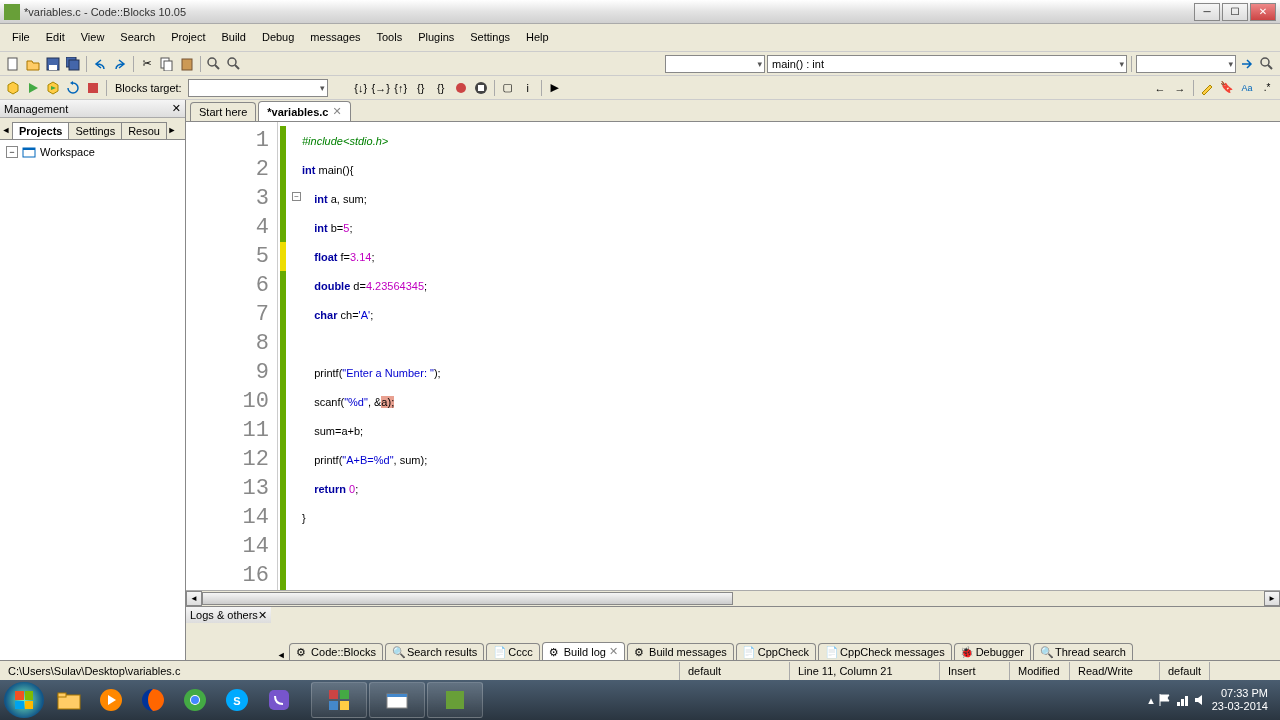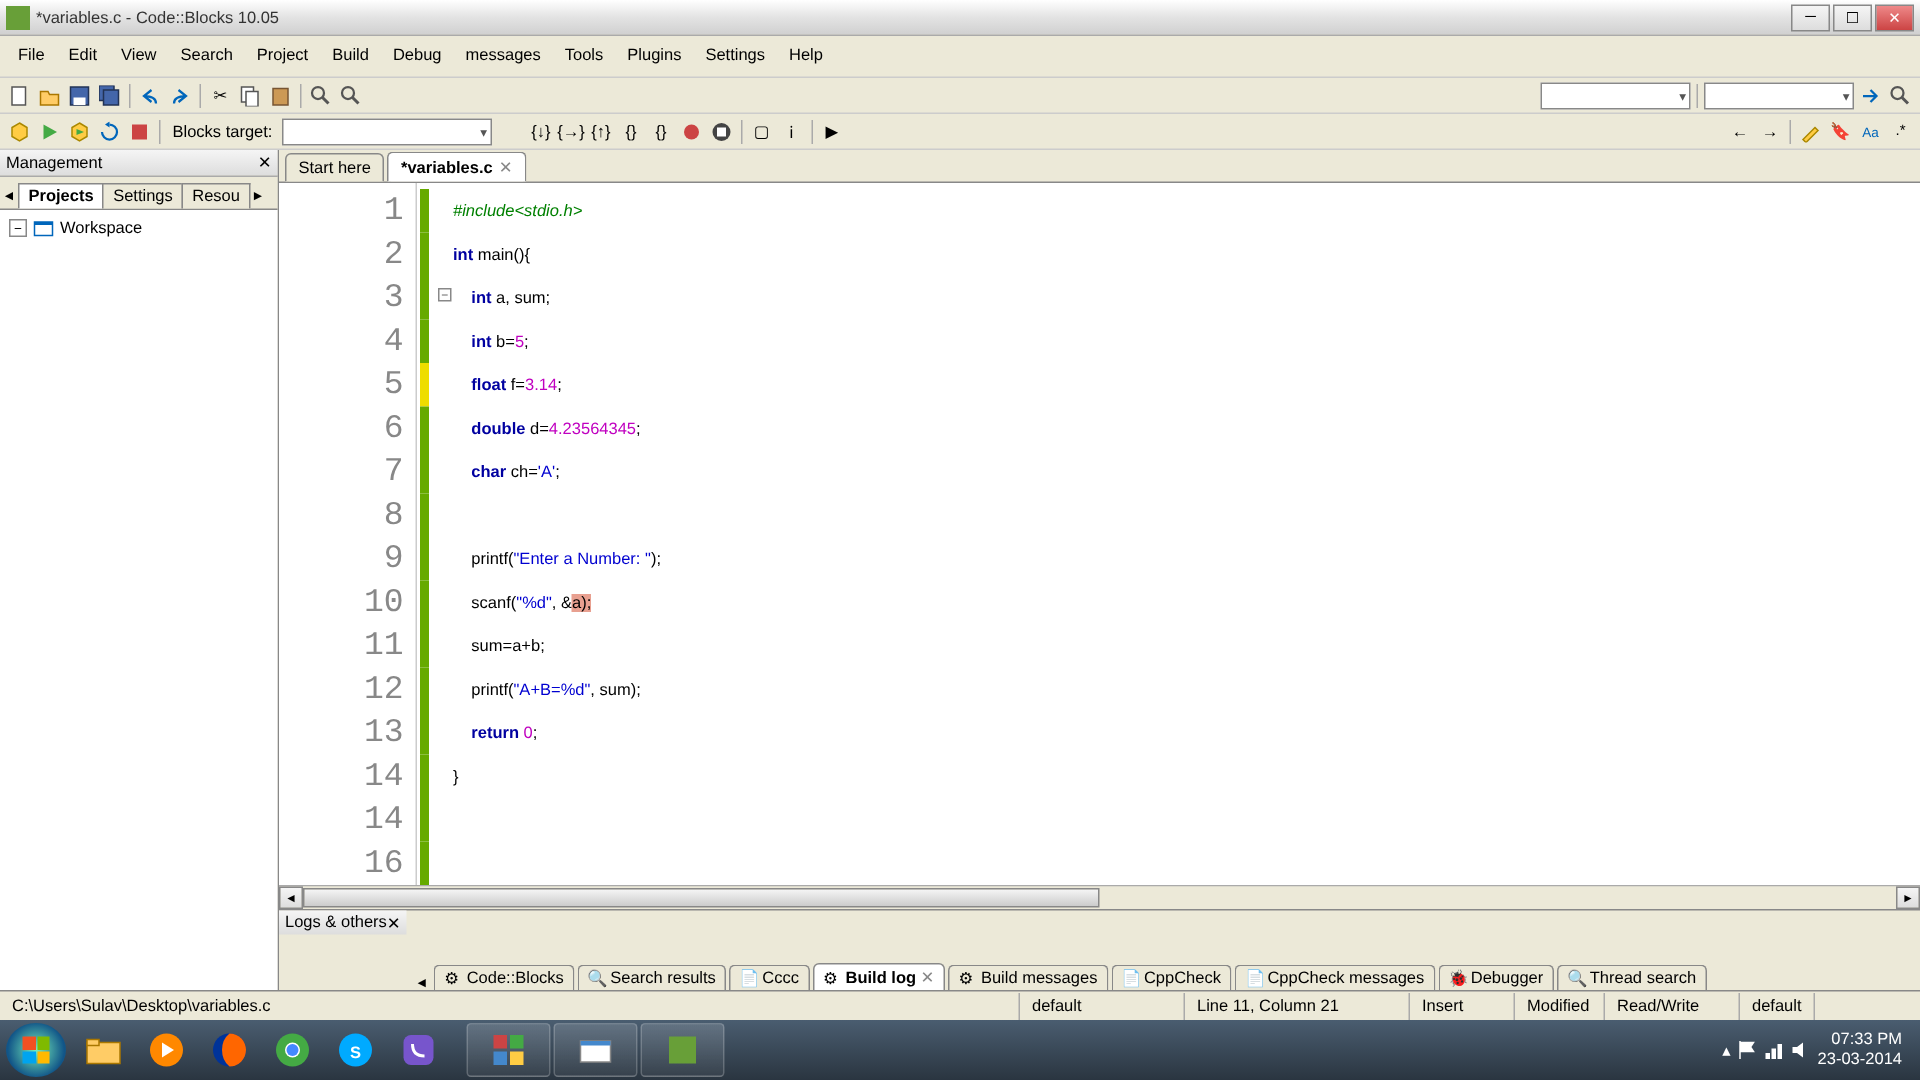--- a/index.html
+++ b/index.html
@@ -56,21 +56,21 @@
 .scrollbar-h { height: 16px; background: #ece9d8; border-top: 1px solid #aaa; display: flex; }
 .sb-btn { width: 16px; height: 15px; background: linear-gradient(#f5f5f5,#ddd); border: 1px solid #888; display: flex; align-items: center; justify-content: center; font-size: 8px; cursor: pointer; }
 .sb-track { flex: 1; background: #ece9d8; position: relative; }
 .sb-thumb { position: absolute; height: 13px; background: linear-gradient(#f5f5f5,#ccc); border: 1px solid #888; top: 1px; }
 .logs-panel { height: 54px; border-top: 1px solid #888; background: #ece9d8; display: flex; }
 .logs-header { height: 16px; background: linear-gradient(#f5f5f5,#ddd); display: flex; align-items: center; padding: 0 4px; }
 .logs-header-text { flex: 1; }
 .logs-tabs { height: 22px; display: flex; align-items: flex-end; padding: 0 4px; gap: 2px; margin-top: auto; }
 .log-tab { padding: 2px 6px; background: #ece9d8; border: 1px solid #888; border-radius: 4px 4px 0 0; cursor: pointer; display: flex; align-items: center; gap: 3px; border-bottom: none; }
 .log-tab.active { background: #fff; }
-.log-tab.active .log-text { font-weight: bold; }
+.log-tab.active .log-text { font-weight: normal; }
 .log-tab-arrow { width: 12px; display: flex; align-items: center; justify-content: center; font-size: 9px; cursor: pointer; }
 .log-icon { width: 12px; height: 12px; display: inline-block; }
 .statusbar { height: 20px; background: #ece9d8; border-top: 1px solid #888; display: flex; align-items: center; }
 .status-cell { padding: 0 8px; height: 18px; display: flex; align-items: center; border-right: 1px solid #aaa; }
 .status-cell.path { width: 680px; }
 .status-cell.enc { width: 110px; }
 .status-cell.pos { width: 150px; }
 .status-cell.ins { width: 70px; }
 .status-cell.mod { width: 60px; }
 .status-cell.rw { width: 90px; }
@@ -170,20 +170,23 @@
       </svg>
     </div>
   <div class="tool-btn">
       <svg width="14" height="14">
         <circle cx="5" cy="5" r="4" fill="none" stroke="#555" stroke-width="1.5"></circle>
         <line x1="8" y1="8" x2="12" y2="12" stroke="#555" stroke-width="2"></line>
       </svg>
     </div>
   <div style="flex:1"></div>
   <div class="combo sm"></div>
+  <div class="combo wide">
+      <span>main() : int</span>
+    </div>
   <div class="tool-sep"></div>
   <div class="combo sm"></div>
   <div class="tool-btn">
       <svg width="14" height="14">
         <path d="M2 7 L10 7 M7 3 L11 7 L7 11" fill="none" stroke="#06b" stroke-width="1.5"></path>
       </svg>
     </div>
   <div class="tool-btn">
       <svg width="14" height="14">
         <circle cx="5" cy="5" r="4" fill="none" stroke="#555" stroke-width="1.5"></circle>

